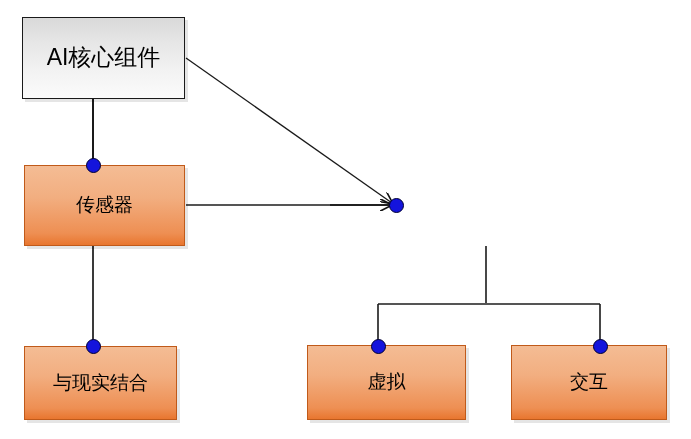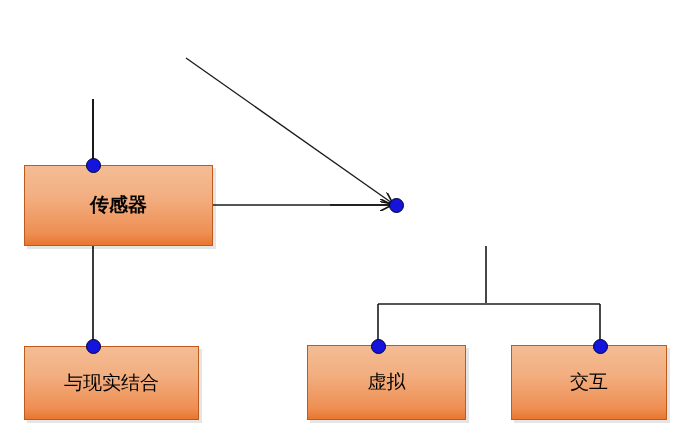--- a/index.html
+++ b/index.html
@@ -79,27 +79,30 @@
     <line x1="330" y1="205" x2="391" y2="205" stroke="#111111" stroke-width="1.4" marker-end="url(#open-arrow)"></line>
 
     <line x1="93" y1="246" x2="93" y2="347" stroke="#3a3a3a" stroke-width="2"></line>
 
     <line x1="486" y1="246" x2="486" y2="304" stroke="#1a1a1a" stroke-width="1.6"></line>
     <line x1="378" y1="304" x2="600" y2="304" stroke="#555555" stroke-width="2"></line>
     <line x1="378" y1="304" x2="378" y2="347" stroke="#1a1a1a" stroke-width="1.6"></line>
     <line x1="600" y1="304" x2="600" y2="347" stroke="#1a1a1a" stroke-width="1.6"></line>
   </svg>
 
+  <div class="node node-root" style="left:22px; top:17px; width:163px; height:82px;">
+    <span>AI核心组件</span>
+  </div>
 
-  <div class="node node-orange" style="left:24px; top:165px; width:189px; height:81px;font-weight:bold;">
+  <div class="node node-orange" style="left:24px; top:165px; width:161px; height:81px;">
     <span>传感器</span>
   </div>
 
 
-  <div class="node node-orange" style="left:24px; top:346px; width:175px; height:74px;">
+  <div class="node node-orange" style="left:24px; top:346px; width:153px; height:74px;">
     <span>与现实结合</span>
   </div>
 
   <div class="node node-orange" style="left:511px; top:345px; width:156px; height:75px;">
     <span>交互</span>
   </div>
 
   <div class="node node-orange" style="left:307px; top:345px; width:159px; height:75px;">
     <span>虚拟</span>
   </div>

